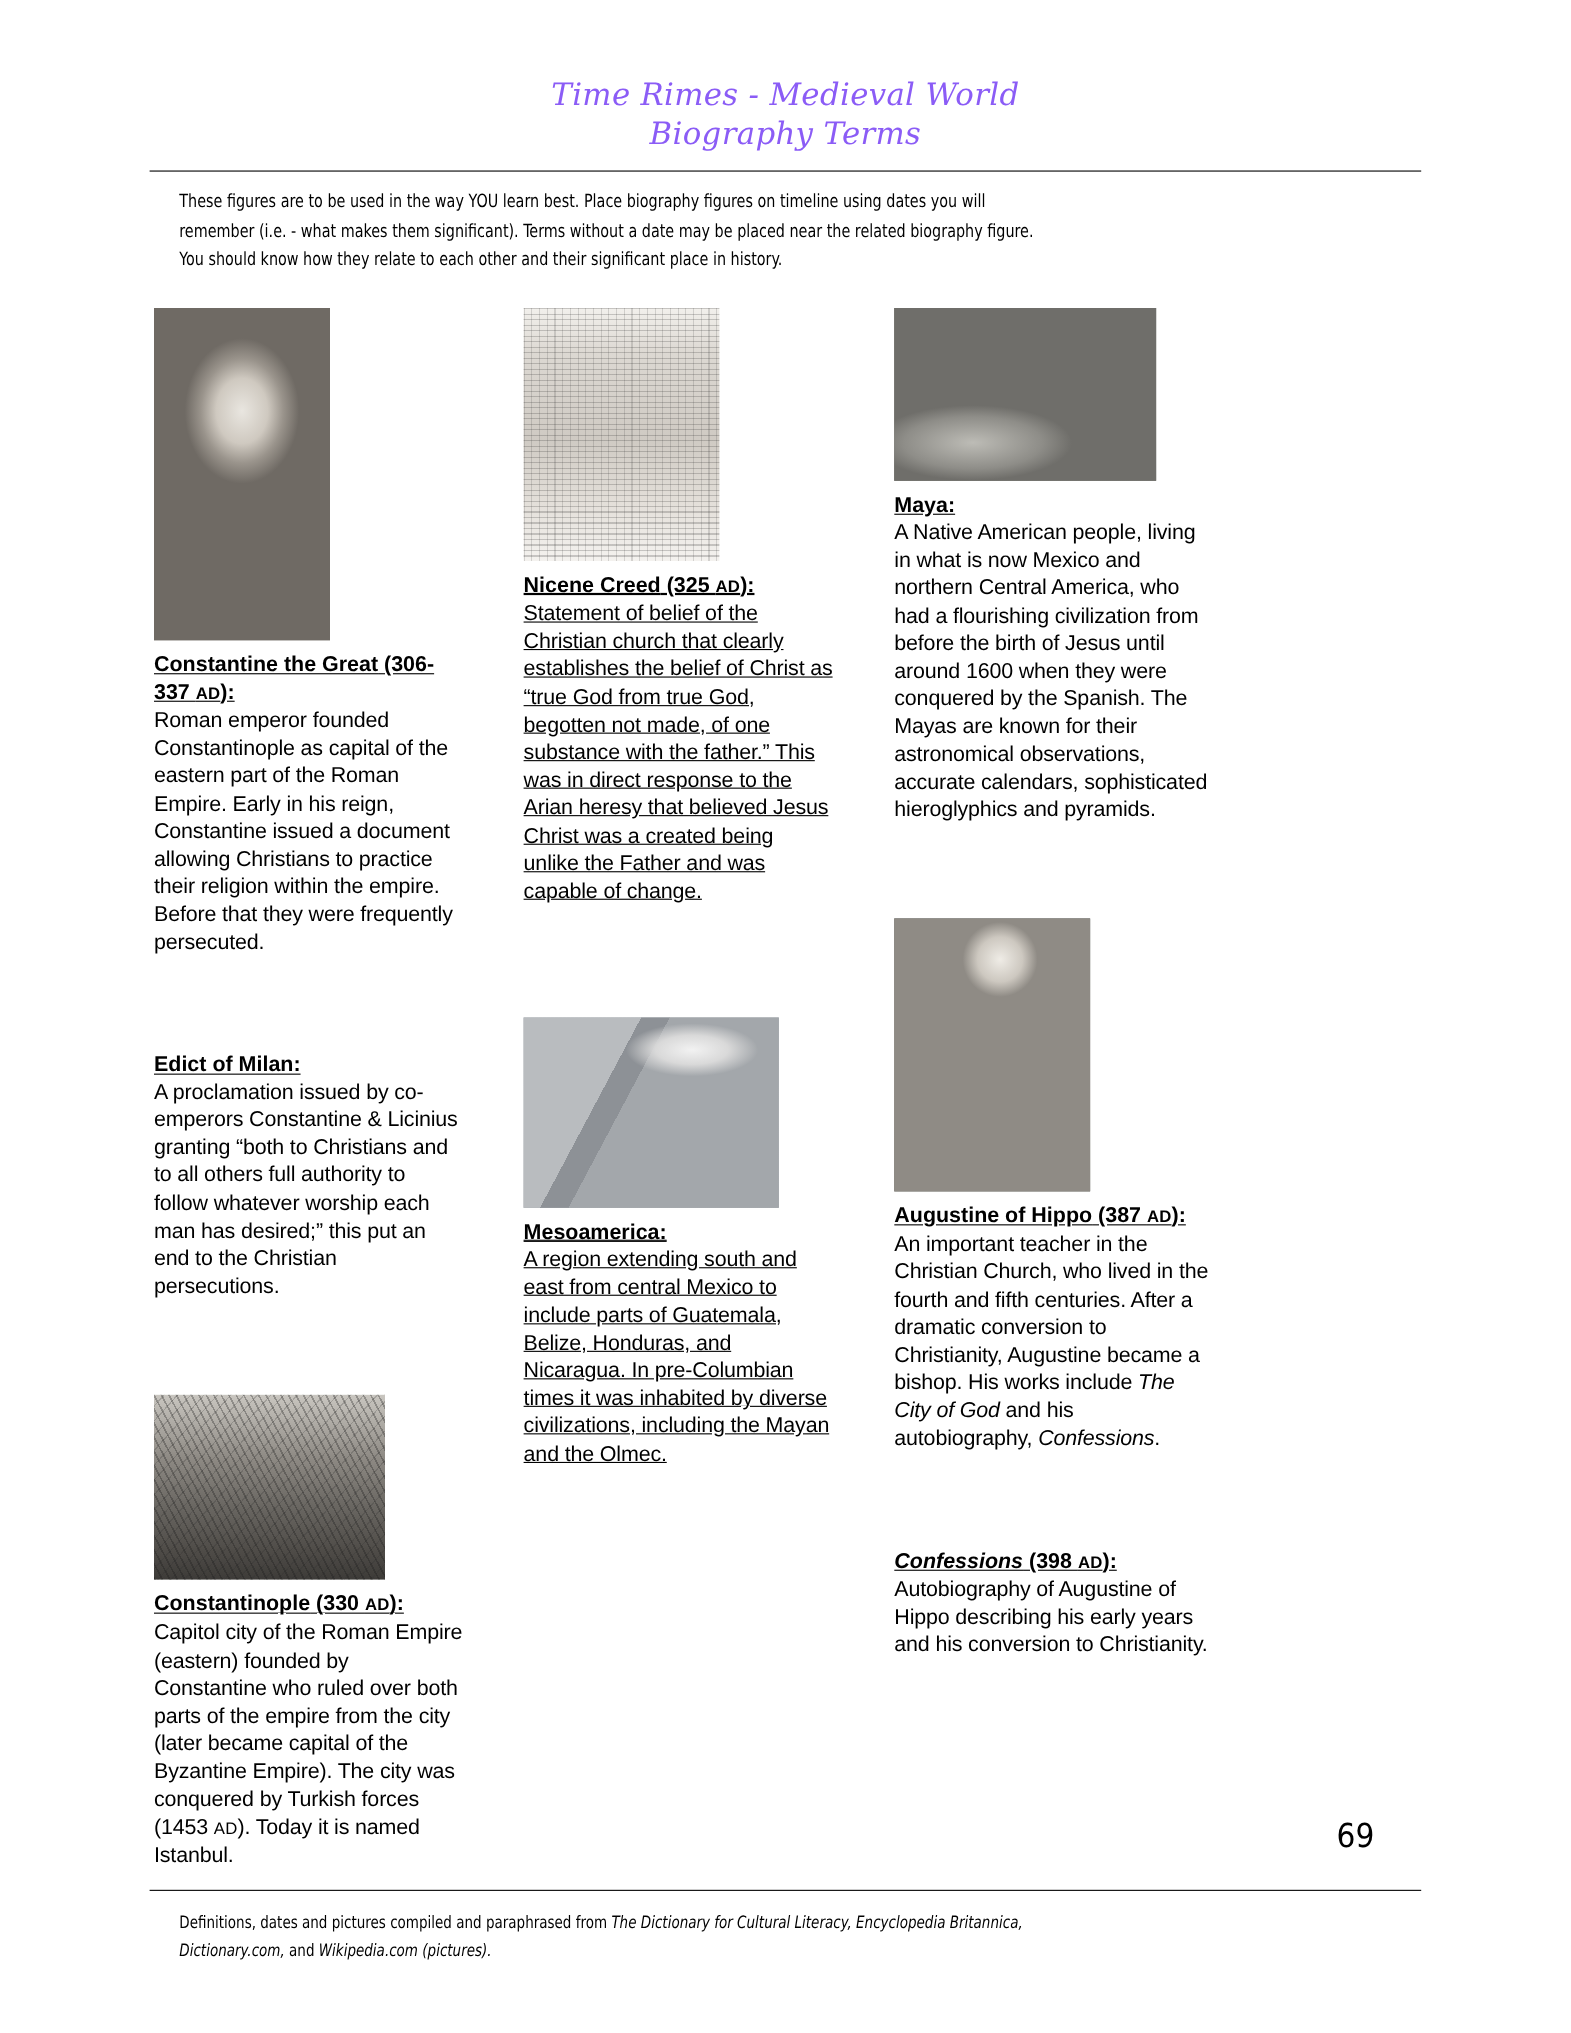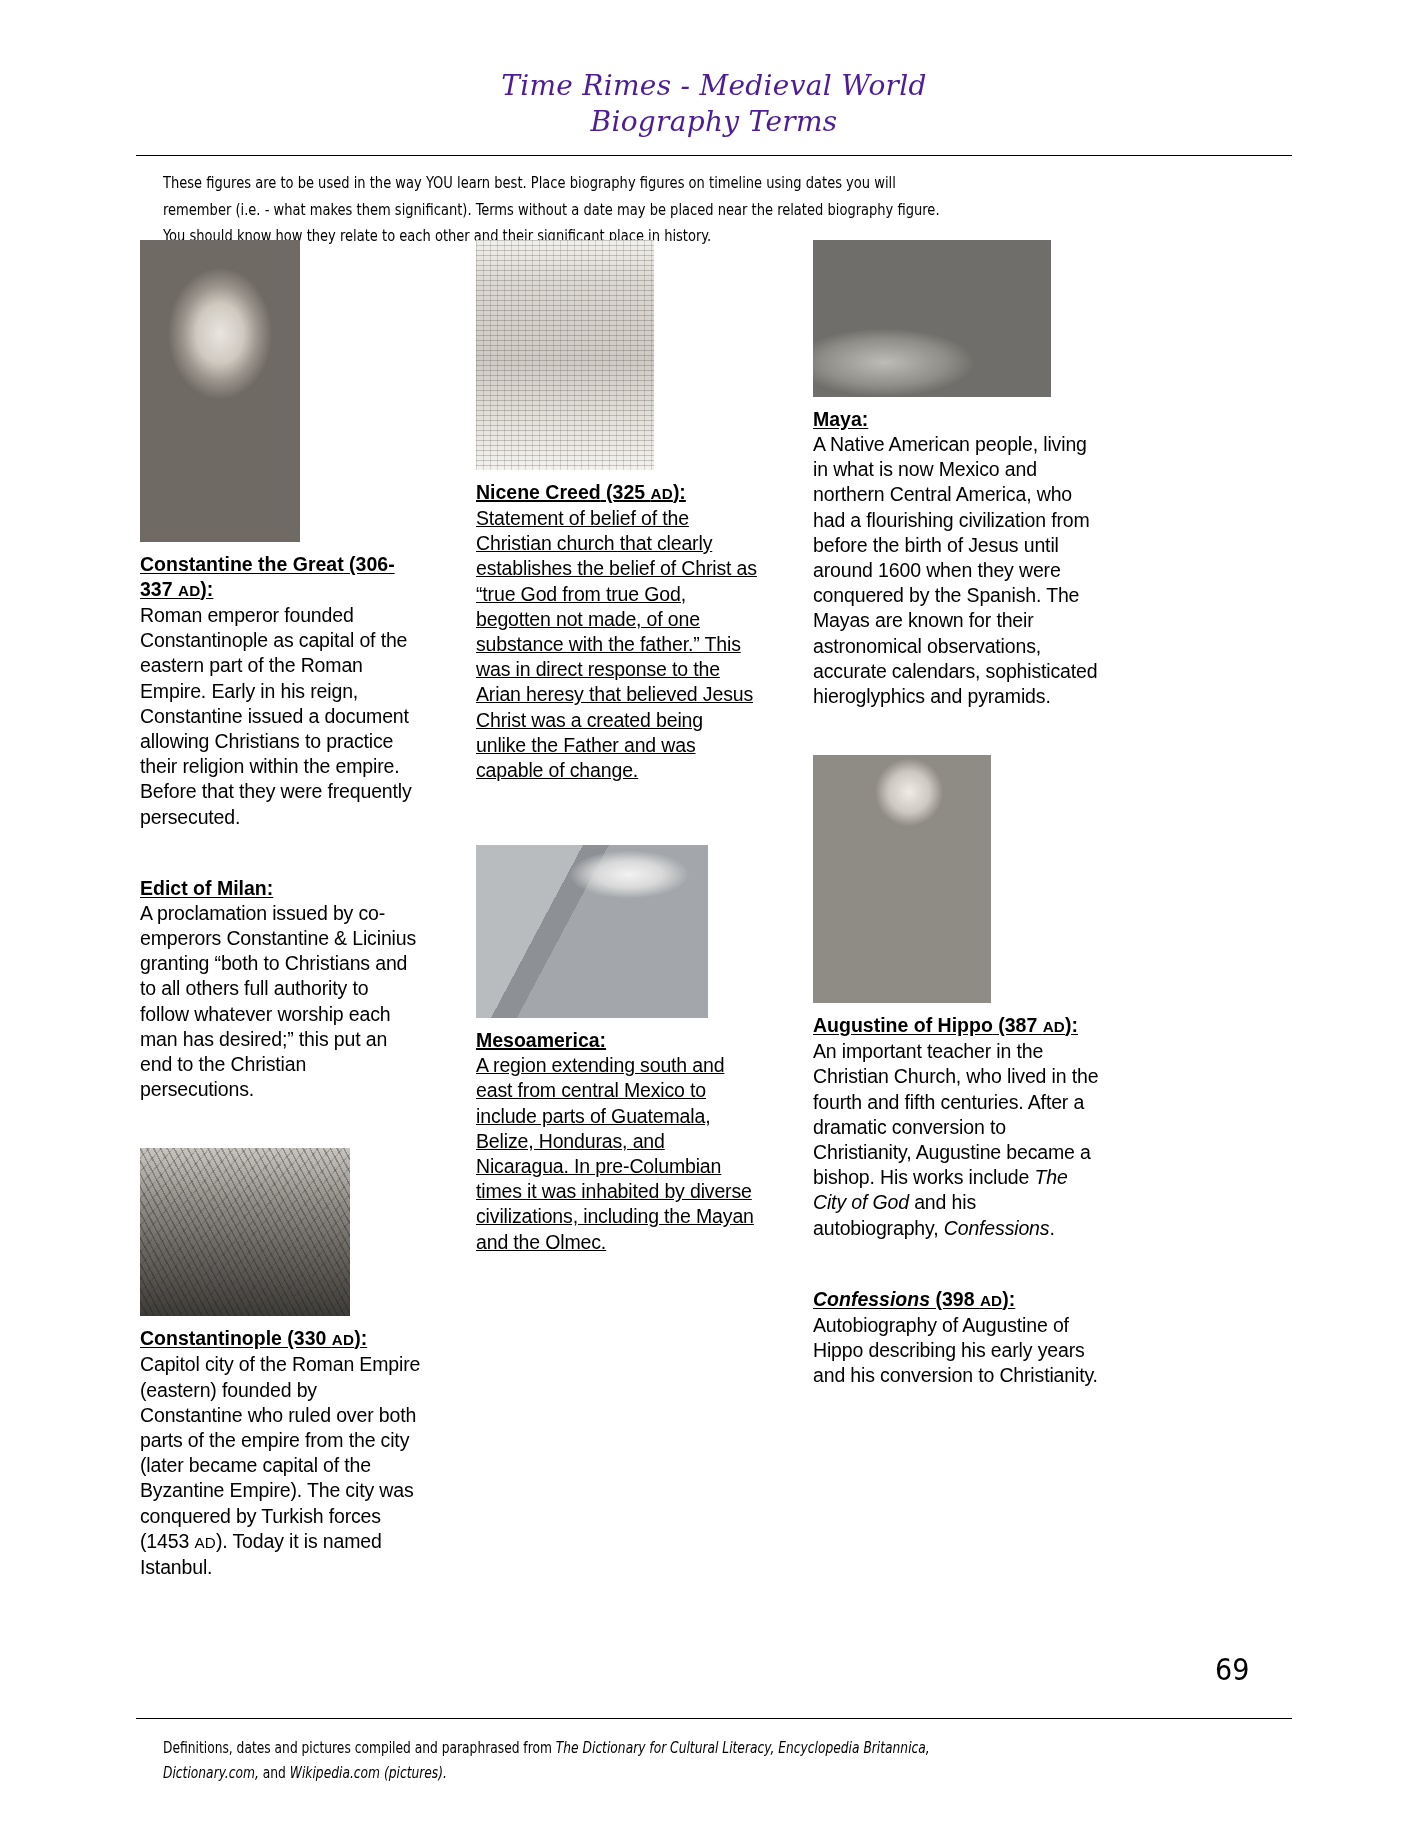--- a/index.html
+++ b/index.html
@@ -27,21 +27,21 @@
     left: 0;
     width: 1428px;
     text-align: center;
   }
   .header-line {
     font-family: "DejaVu Serif", "Liberation Serif", serif;
     font-style: italic;
     font-size: 28px;
     line-height: 36px;
     letter-spacing: 0.3px;
-    color: #4c1d95;
+    color: #8b5cf6;
   }
   .header-rule {
     position: absolute;
     top: 155px;
     left: 136px;
     width: 1156px;
     height: 0;
     border-top: 1.4px solid #000;
   }
 
@@ -62,21 +62,21 @@
 
   
   .col {
     position: absolute;
     top: 240px;
   }
   .col-1 { left: 140px; width: 282px; }
   .col-2 { left: 476px; width: 282px; text-decoration: underline; }
   .col-3 { left: 813px; width: 288px; }
 
-  .entry { margin-bottom: 0; }
+  .entry { margin-bottom: 0; margin-top: 40px; }
 
   .fig {
     display: block;
     background: #8e8e8e;
     margin: 0 0 10px 0;
     position: relative;
     overflow: hidden;
     border: 0;
   }
   .fig::after {

